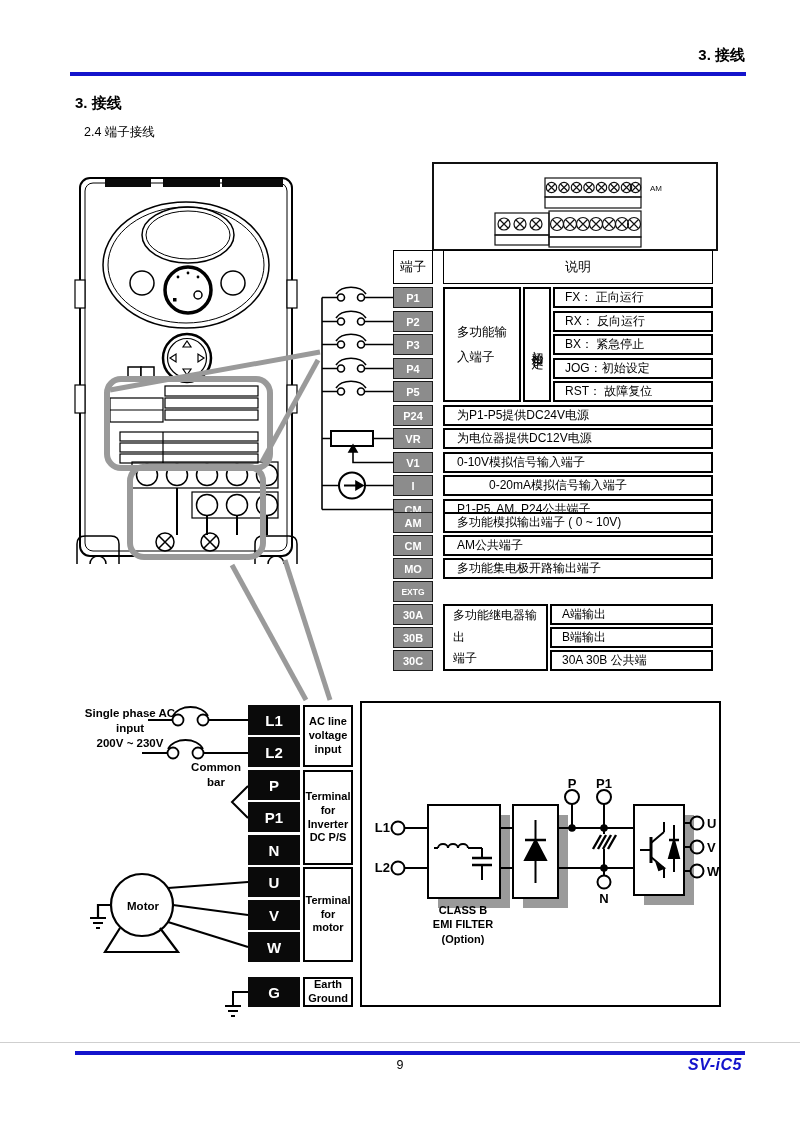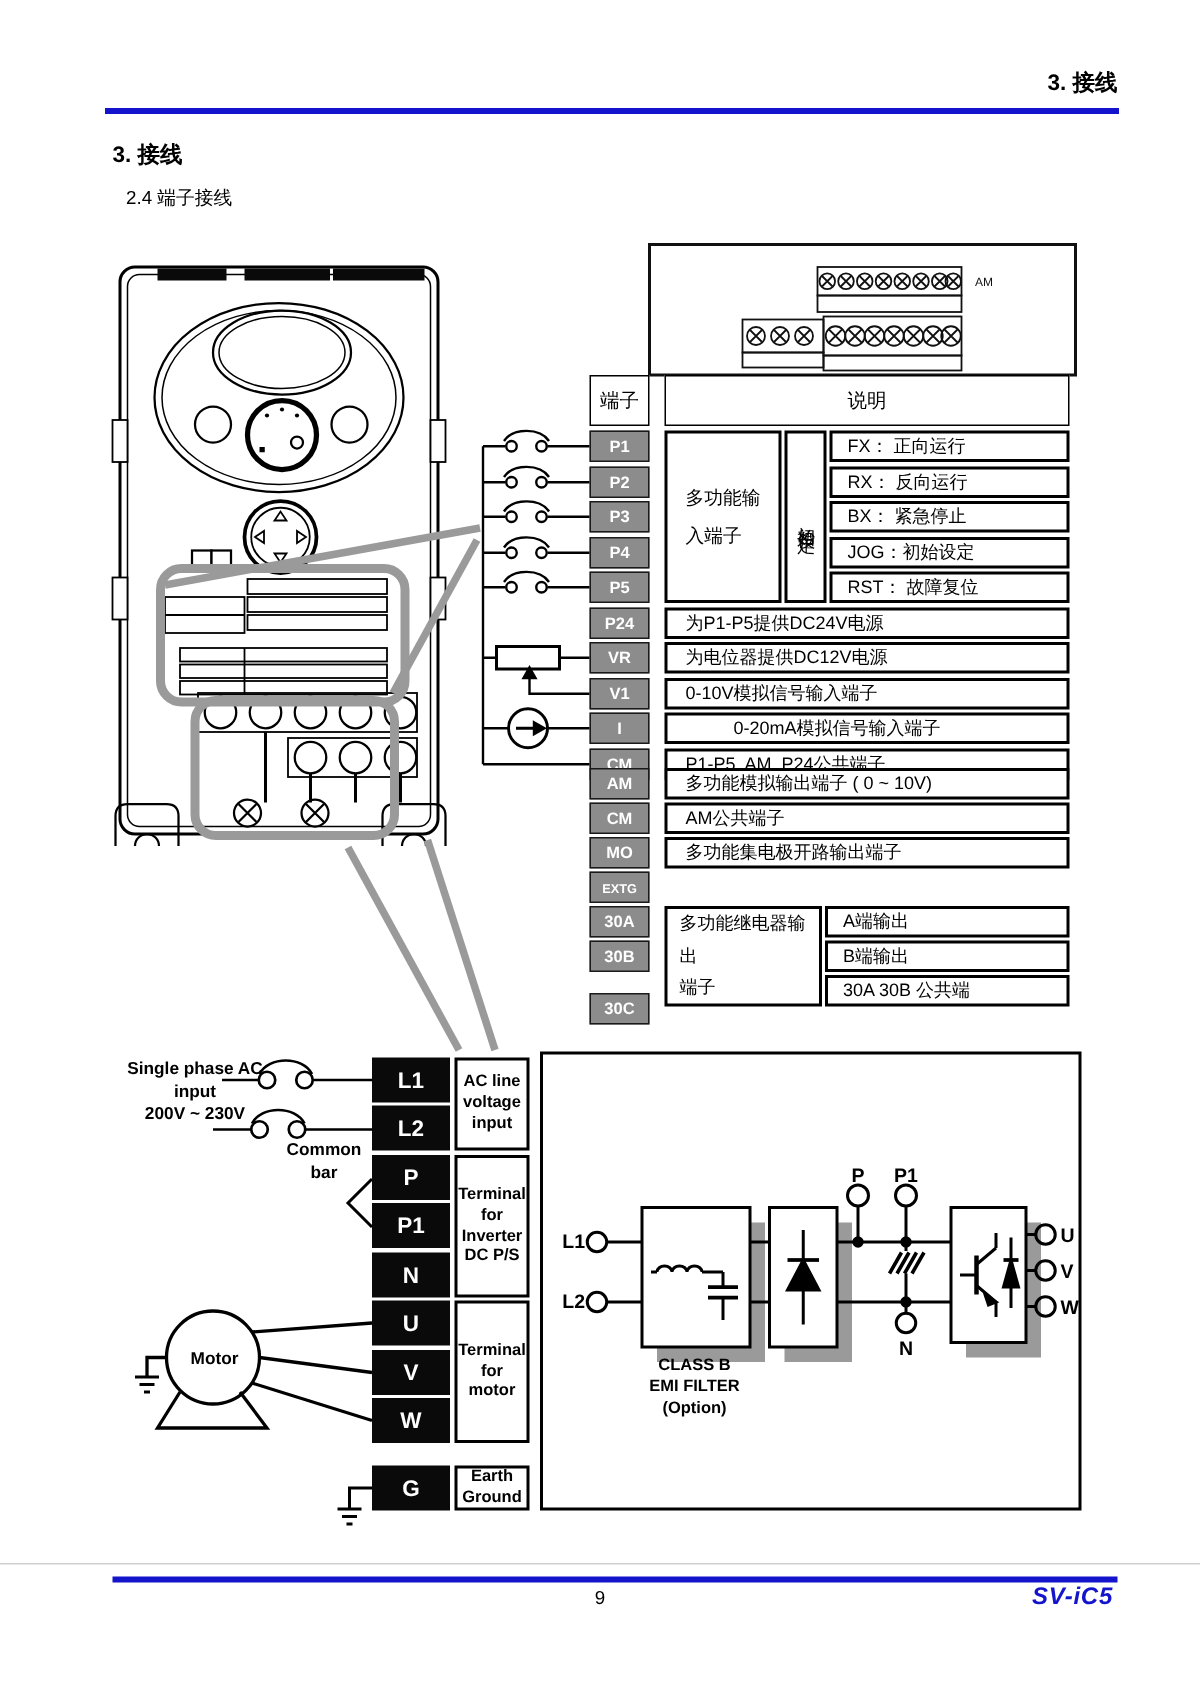--- a/index.html
+++ b/index.html
@@ -262,21 +262,21 @@
       <path d="M7,227.5 H78"></path>
     </g>
   </svg>
 
   <div class="abs gterm" style="top:512px;">AM</div>
   <div class="abs gterm" style="top:535px;">CM</div>
   <div class="abs gterm" style="top:558px;">MO</div>
   <div class="abs gterm" style="top:581px;font-size:8.5px;">EXTG</div>
   <div class="abs gterm" style="top:604px;">30A</div>
   <div class="abs gterm" style="top:627px;">30B</div>
-  <div class="abs gterm" style="top:650px;margin-top:12px;">30C</div>
+  <div class="abs gterm" style="top:650px;">30C</div>
 
   <div class="abs dcell" style="top:512px;">多功能模拟输出端子 ( 0 ~ 10V)</div>
   <div class="abs dcell" style="top:558px;">多功能集电极开路输出端子</div>
   <div class="abs dcell" style="top:535px;">AM公共端子</div>
 
   <div class="abs hcell pre" style="left:443px;top:604px;width:105px;height:67px;font-size:12px;
        justify-content:flex-start;text-align:left;padding-left:8px;line-height:1.8;">多功能继电器输出
 端子</div>
   <div class="abs fcell" style="left:550px;top:604px;width:163px;">A端输出</div>
   <div class="abs fcell" style="left:550px;top:627px;width:163px;">B端输出</div>

